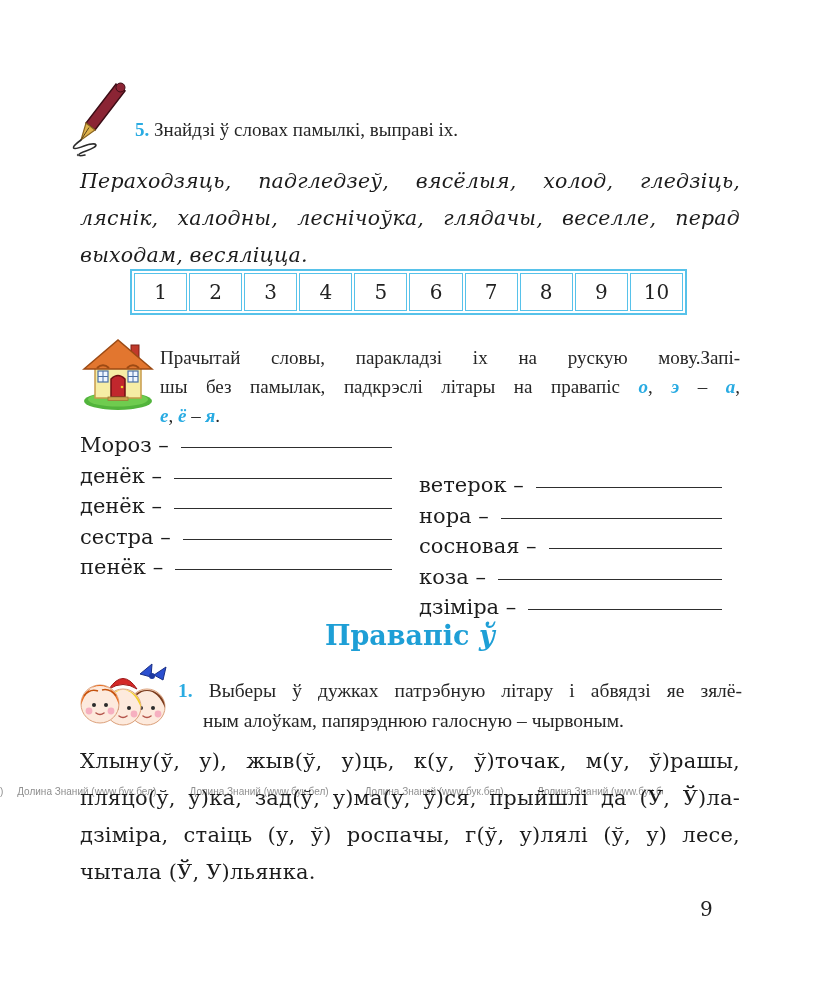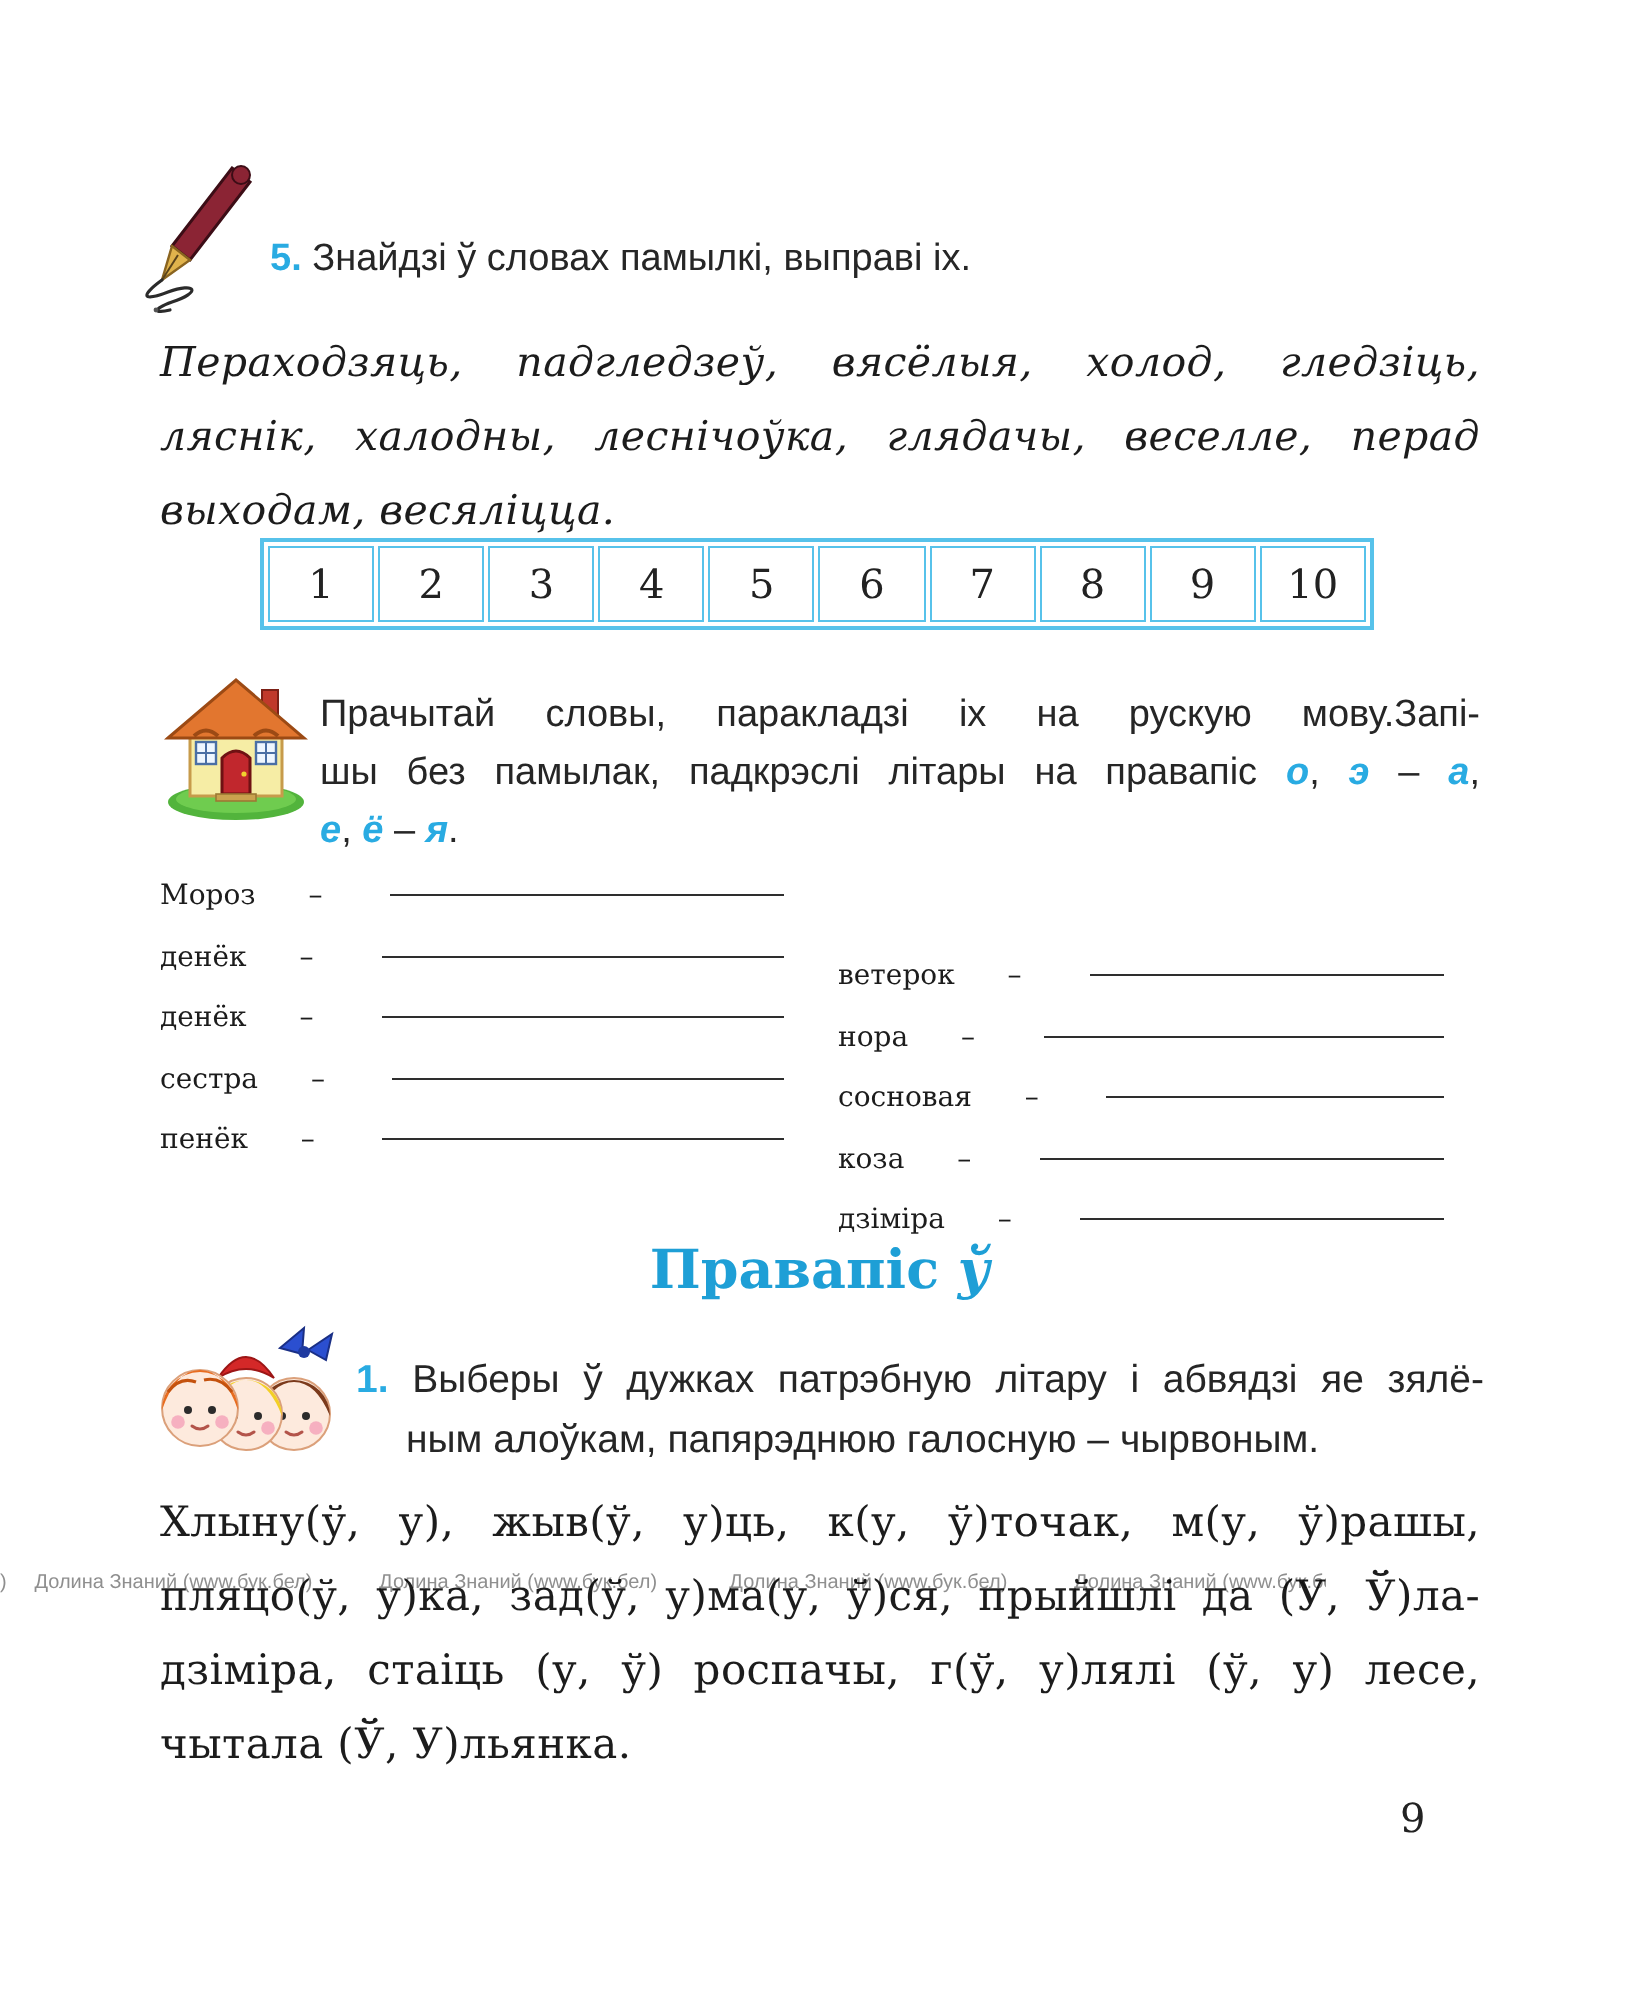--- a/index.html
+++ b/index.html
@@ -9,21 +9,21 @@
     width: 815px;
     height: 1000px;
     background: #ffffff;
     overflow: hidden;
     font-family: "DejaVu Serif", serif;
     color: #1c1c1c;
   }
   
   .icon-abs { position: absolute; }
   
-  .sans { font-family: Liberation Sans, sans-serif; color: #262626; }
+  .sans { font-family: Liberation Serif, serif; color: #262626; }
   .task-num { color: #29abe2; font-weight: bold; }
   .blue-letter { color: #29abe2; font-weight: bold; font-style: italic; }
   #task5-header {
     position: absolute; left: 135px; top: 116px; width: 520px;
     font-size: 19px; line-height: 28px;
   }
   
   #para-words {
     position: absolute; left: 80px; top: 163px; width: 660px;
     font-size: 20.5px; line-height: 37px; letter-spacing: 0.2px; font-style: italic;
@@ -44,21 +44,21 @@
   #task-read {
     position: absolute; left: 160px; top: 343px; width: 580px;
     font-size: 19px; line-height: 29px;
   }
   
   .pair-col { position: absolute; top: 432px; }
   #pairs-left  { left: 80px;  width: 312px; }
   #pairs-right { left: 419px; width: 303px; margin-top: 40px; }
   .pair-row {
     display: flex; align-items: baseline;
-    height: 30.5px; font-size: 14px; gap: 22px;
+    height: 30.5px; font-size: 21px;
   }
   .pair-word { white-space: pre; }
   .pair-blank {
     flex: 1; margin-left: 12px;
     border-bottom: 1.6px solid #2e2e2e;
     transform: translateY(-4px);
     height: 20px;
   }
   
   #section-heading {

